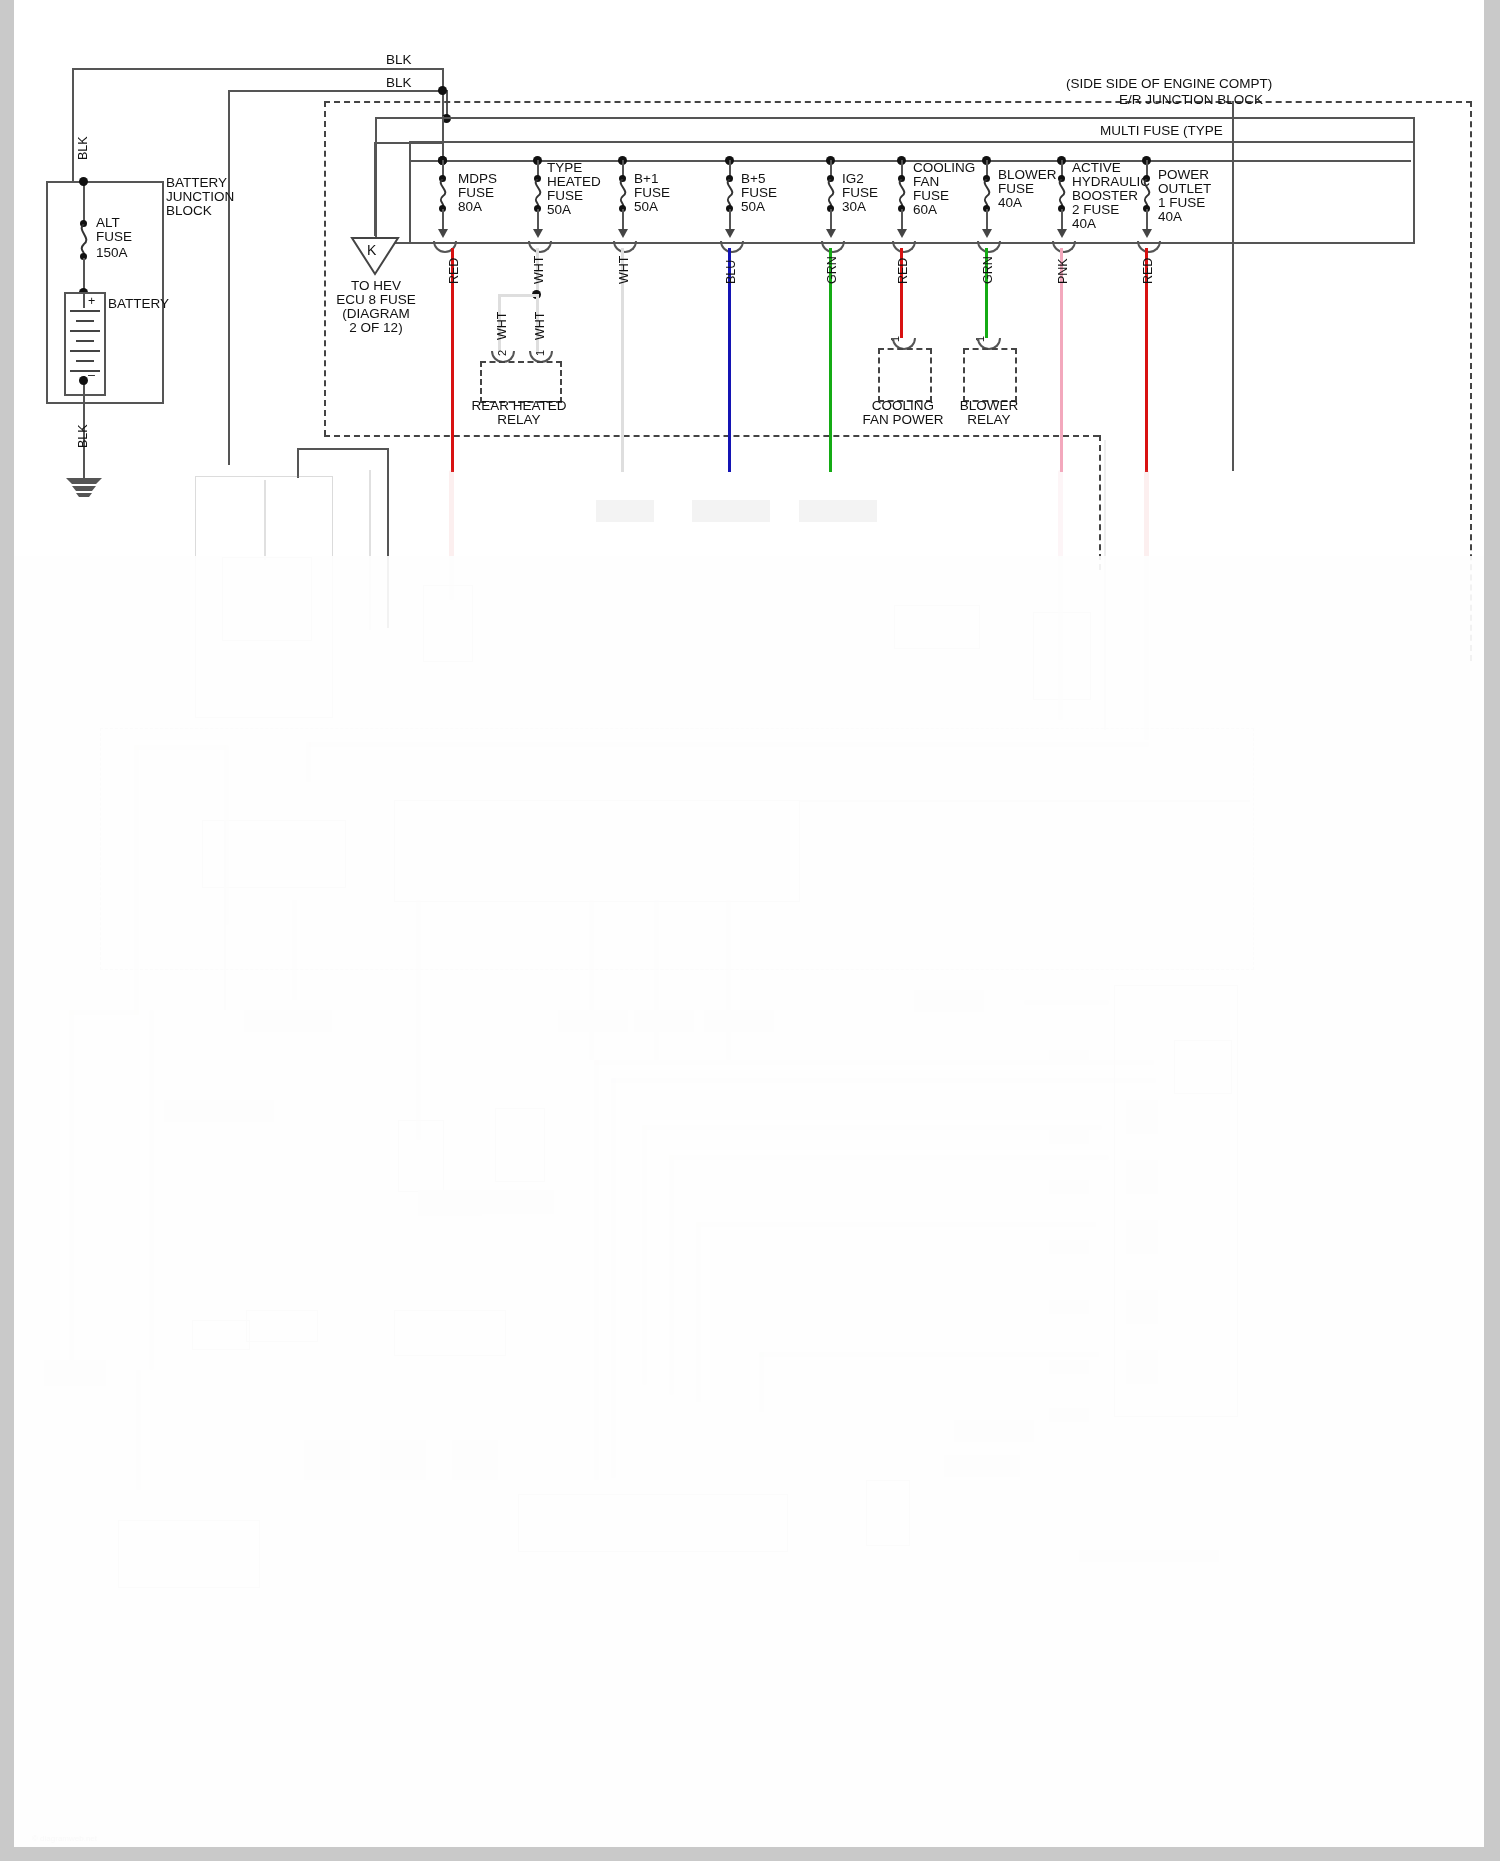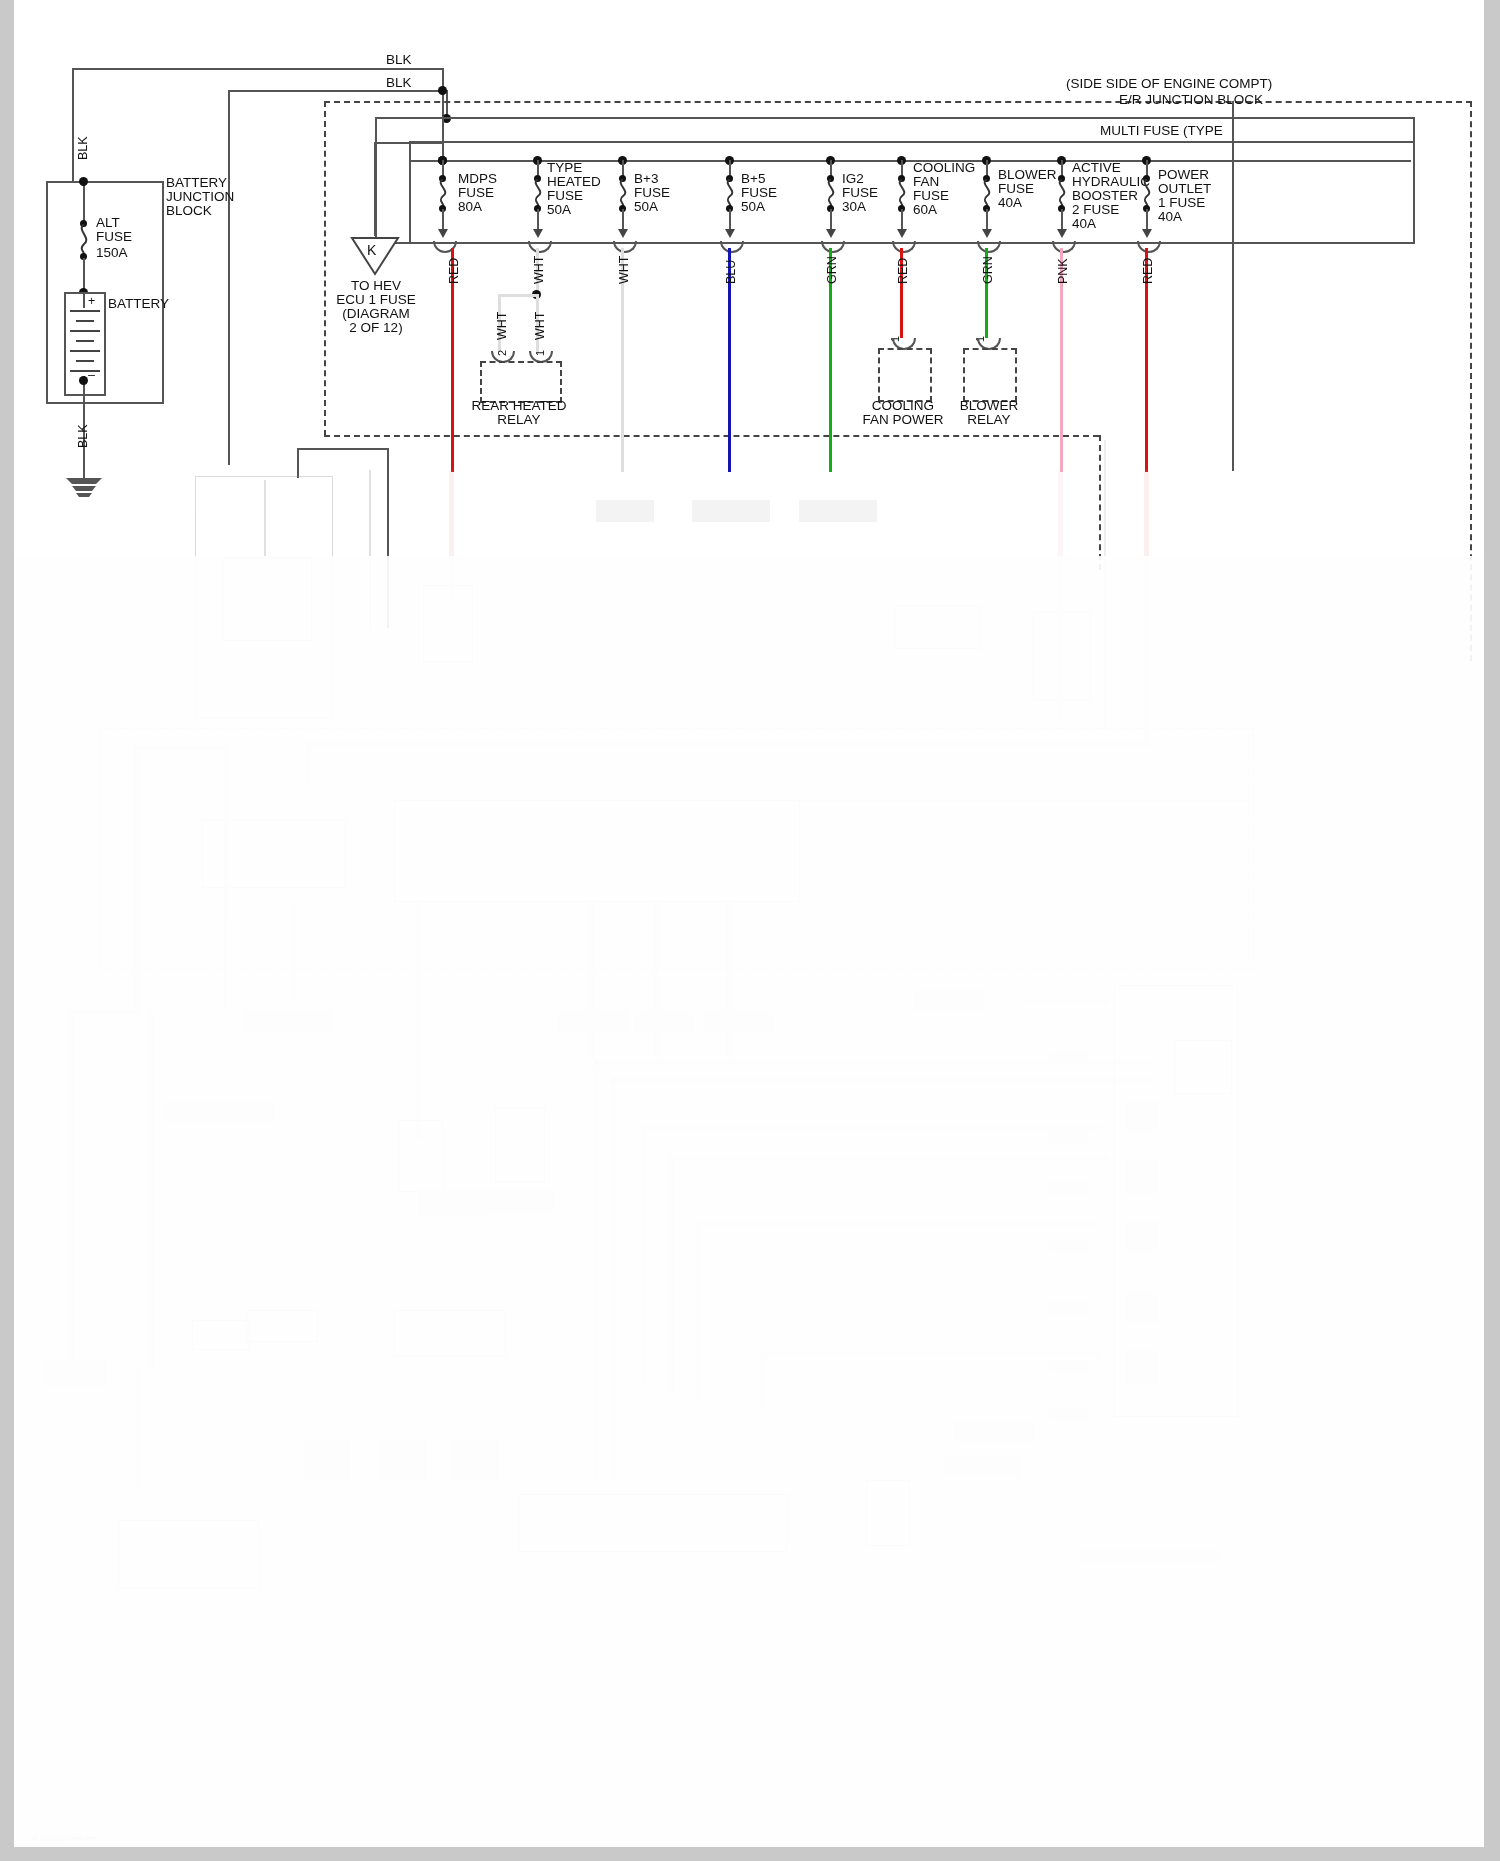--- a/index.html
+++ b/index.html
@@ -149,21 +149,21 @@
     <div class="dot" style="left:424px;top:156px;"></div>
 
     <div class="ln hl" style="left:360px;top:142px;width:70px;"></div>
     <div class="ln vl" style="left:360px;top:142px;height:94px;"></div>
 
     <svg style="position:absolute;left:336px;top:236px;" width="50" height="40">
       <polygon points="2,2 48,2 25,38" fill="#fff" stroke="#444" stroke-width="2"></polygon>
     </svg>
     <div class="txt" style="left:353px;top:243px;font-size:14px;">K</div>
     <div class="txt ctr" style="left:316px;top:278px;width:92px;">TO HEV</div>
-    <div class="txt ctr" style="left:316px;top:292px;width:92px;">ECU 1 FUSE</div>
+    <div class="txt ctr" style="left:316px;top:292px;width:92px;">ECU 8 FUSE</div>
     <div class="txt ctr" style="left:316px;top:306px;width:92px;">(DIAGRAM</div>
     <div class="txt ctr" style="left:316px;top:320px;width:92px;">2 OF 12)</div>
 
     <div class="dot" style="left:424px;top:156px;"></div>
     <div class="ln vl" style="left:428px;top:160px;height:18px;"></div>
     <div class="dotS" style="left:425px;top:175px;"></div>
     <svg style="position:absolute;left:421px;top:179px;" width="16" height="28">
       <path d="M8 0 C 0 5, 16 12, 8 17 C 2 22, 10 24, 8 28" stroke="#333" stroke-width="2" fill="none"></path>
     </svg>
     <div class="dotS" style="left:425px;top:205px;"></div>
@@ -196,21 +196,21 @@
     <div class="dot" style="left:604px;top:156px;"></div>
     <div class="ln vl" style="left:608px;top:160px;height:18px;"></div>
     <div class="dotS" style="left:605px;top:175px;"></div>
     <svg style="position:absolute;left:601px;top:179px;" width="16" height="28">
       <path d="M8 0 C 0 5, 16 12, 8 17 C 2 22, 10 24, 8 28" stroke="#333" stroke-width="2" fill="none"></path>
     </svg>
     <div class="dotS" style="left:605px;top:205px;"></div>
     <div class="ln vl" style="left:608px;top:209px;height:22px;"></div>
     <div class="arrowdown" style="left:604px;top:229px;"></div>
     <div class="conn-cup" style="left:599px;top:241px;"></div>
-    <div class="txt" style="left:620px;top:171px;">B+3</div>
+    <div class="txt" style="left:620px;top:171px;">B+1</div>
     <div class="txt" style="left:620px;top:185px;">FUSE</div>
     <div class="txt" style="left:620px;top:199px;">50A</div>
     <div class="wire w-wht" style="left:607px;top:248px;height:224px;"></div>
     <div class="txt rot sm" style="left:603px;top:284px;">WHT</div>
 
     <div class="dot" style="left:711px;top:156px;"></div>
     <div class="ln vl" style="left:715px;top:160px;height:18px;"></div>
     <div class="dotS" style="left:712px;top:175px;"></div>
     <svg style="position:absolute;left:708px;top:179px;" width="16" height="28">
       <path d="M8 0 C 0 5, 16 12, 8 17 C 2 22, 10 24, 8 28" stroke="#333" stroke-width="2" fill="none"></path>

